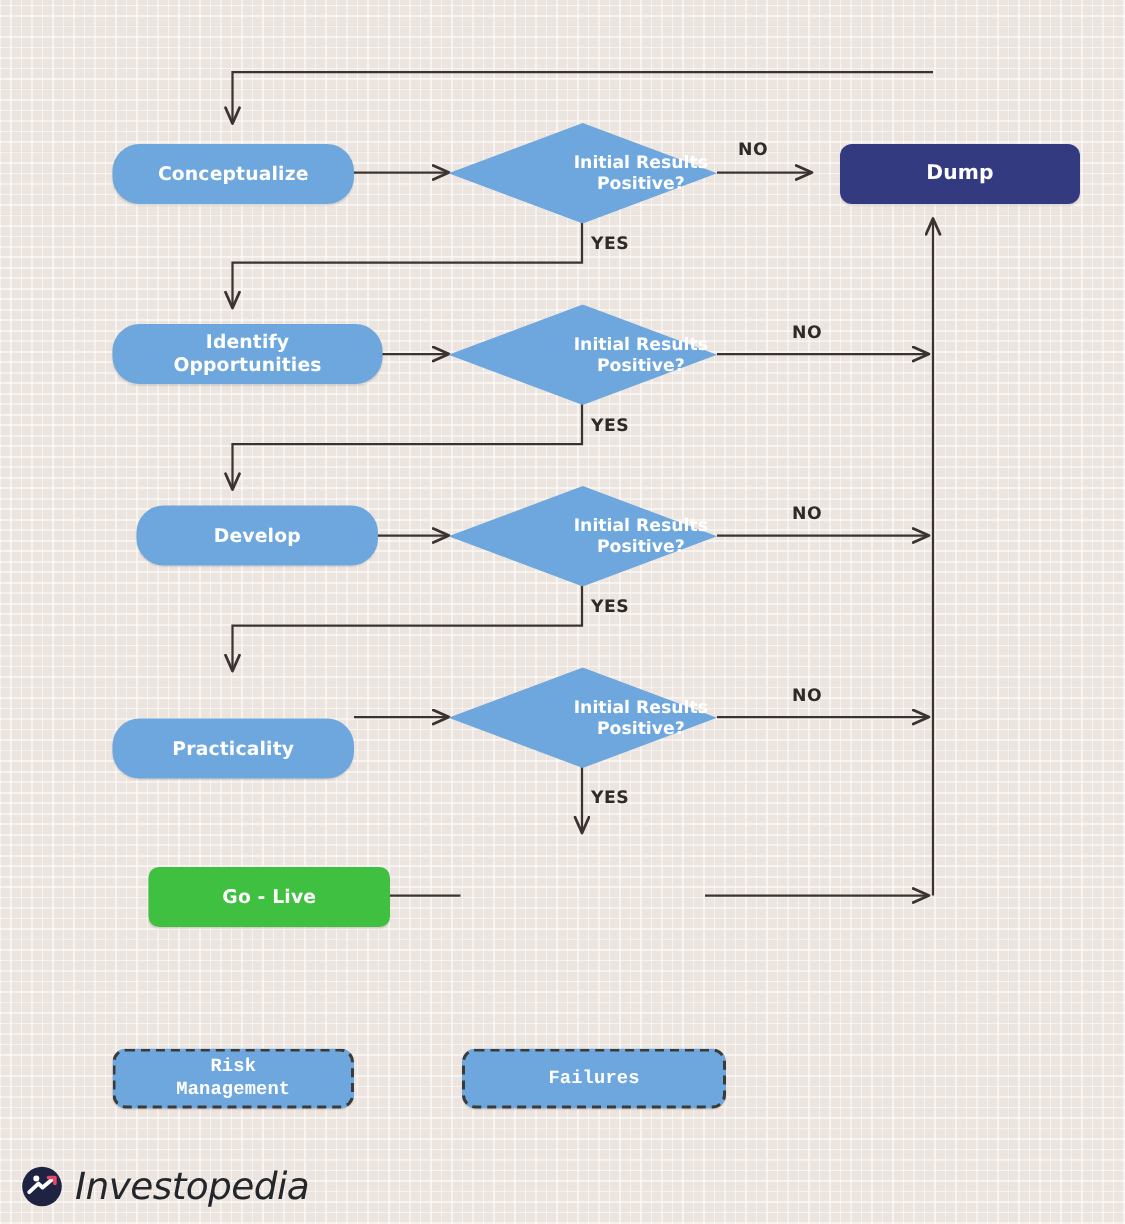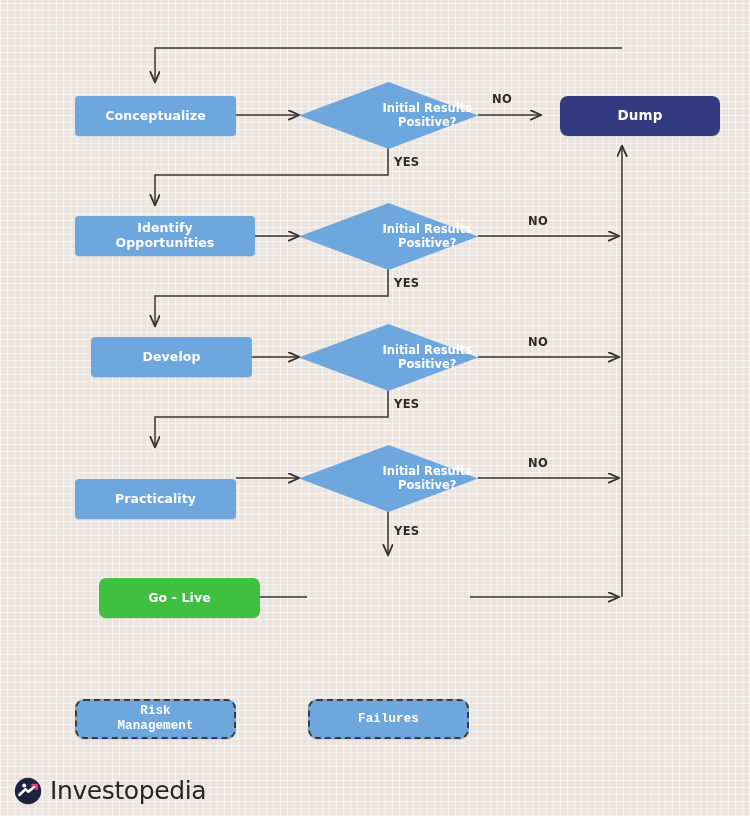--- a/index.html
+++ b/index.html
@@ -33,21 +33,21 @@
     display: flex;
     align-items: center;
     justify-content: center;
     text-align: center;
     color: #ffffff;
     font-weight: bold;
     line-height: 1.18;
     letter-spacing: 0.1px;
   }
   .procbox {
-    border-radius: 4px;
+    border-radius: 18px;
     font-size: 12.5px;
     box-shadow: 0 1px 1px rgba(0,0,0,0.10);
   }
   .box-blue  { background: #6ea7dd; }
   .box-navy  { background: #343a80; border-radius: 8px; font-size: 13.5px; }
   .box-green { background: #3fc040; border-radius: 7px; }
   .box-dashed {
     background: #6ea7dd;
     border: 2.5px dashed #3a3a3a;
     border-radius: 9px;
@@ -82,20 +82,21 @@
     letter-spacing: 0.3px;
     font-family: "DejaVu Sans", "Liberation Sans", sans-serif;
   }
   #brand {
     position: absolute;
     left: 14px;
     top: 776px;
     display: flex;
     align-items: center;
     gap: 8px;
+    font-style: italic;
   }
   #brand .brand-text {
     font-family: "DejaVu Sans", "Liberation Sans", sans-serif;
     font-size: 25px;
     color: #23272b;
     letter-spacing: -0.4px;
   }
 </style>
 </head>
 <body>
@@ -224,21 +225,21 @@
   </div>
 
 
   <div class="node procbox box-dashed" style="left:75px; top:699px; width:161px; height:40px;">
     <span>
       <span>Risk</span><br>
       <span>Management</span>
     </span>
   </div>
 
-  <div class="node procbox box-dashed" style="left:308px; top:699px; width:161px; height:40px;">
+  <div class="node procbox box-dashed" style="left:308px; top:699px; width:176px; height:40px;">
     <span>Failures</span>
   </div>
 
   <div id="brand">
     <svg width="28" height="28" viewBox="0 0 28 28">
       <circle cx="14" cy="14" r="13.2" fill="#1d2340"></circle>
       <path d="M5.5,17.8 L11.6,12.1 L14.4,14.7 L21.8,8.4" fill="none" stroke="#ffffff" stroke-width="2.6" stroke-linecap="round" stroke-linejoin="round"></path>
       <path d="M18.3,8.0 L22.6,8.0 L22.6,12.0" fill="none" stroke="#e8456b" stroke-width="2.4" stroke-linecap="round" stroke-linejoin="round"></path>
       <circle cx="10.2" cy="8.6" r="2.0" fill="#ffffff"></circle>
     </svg>

